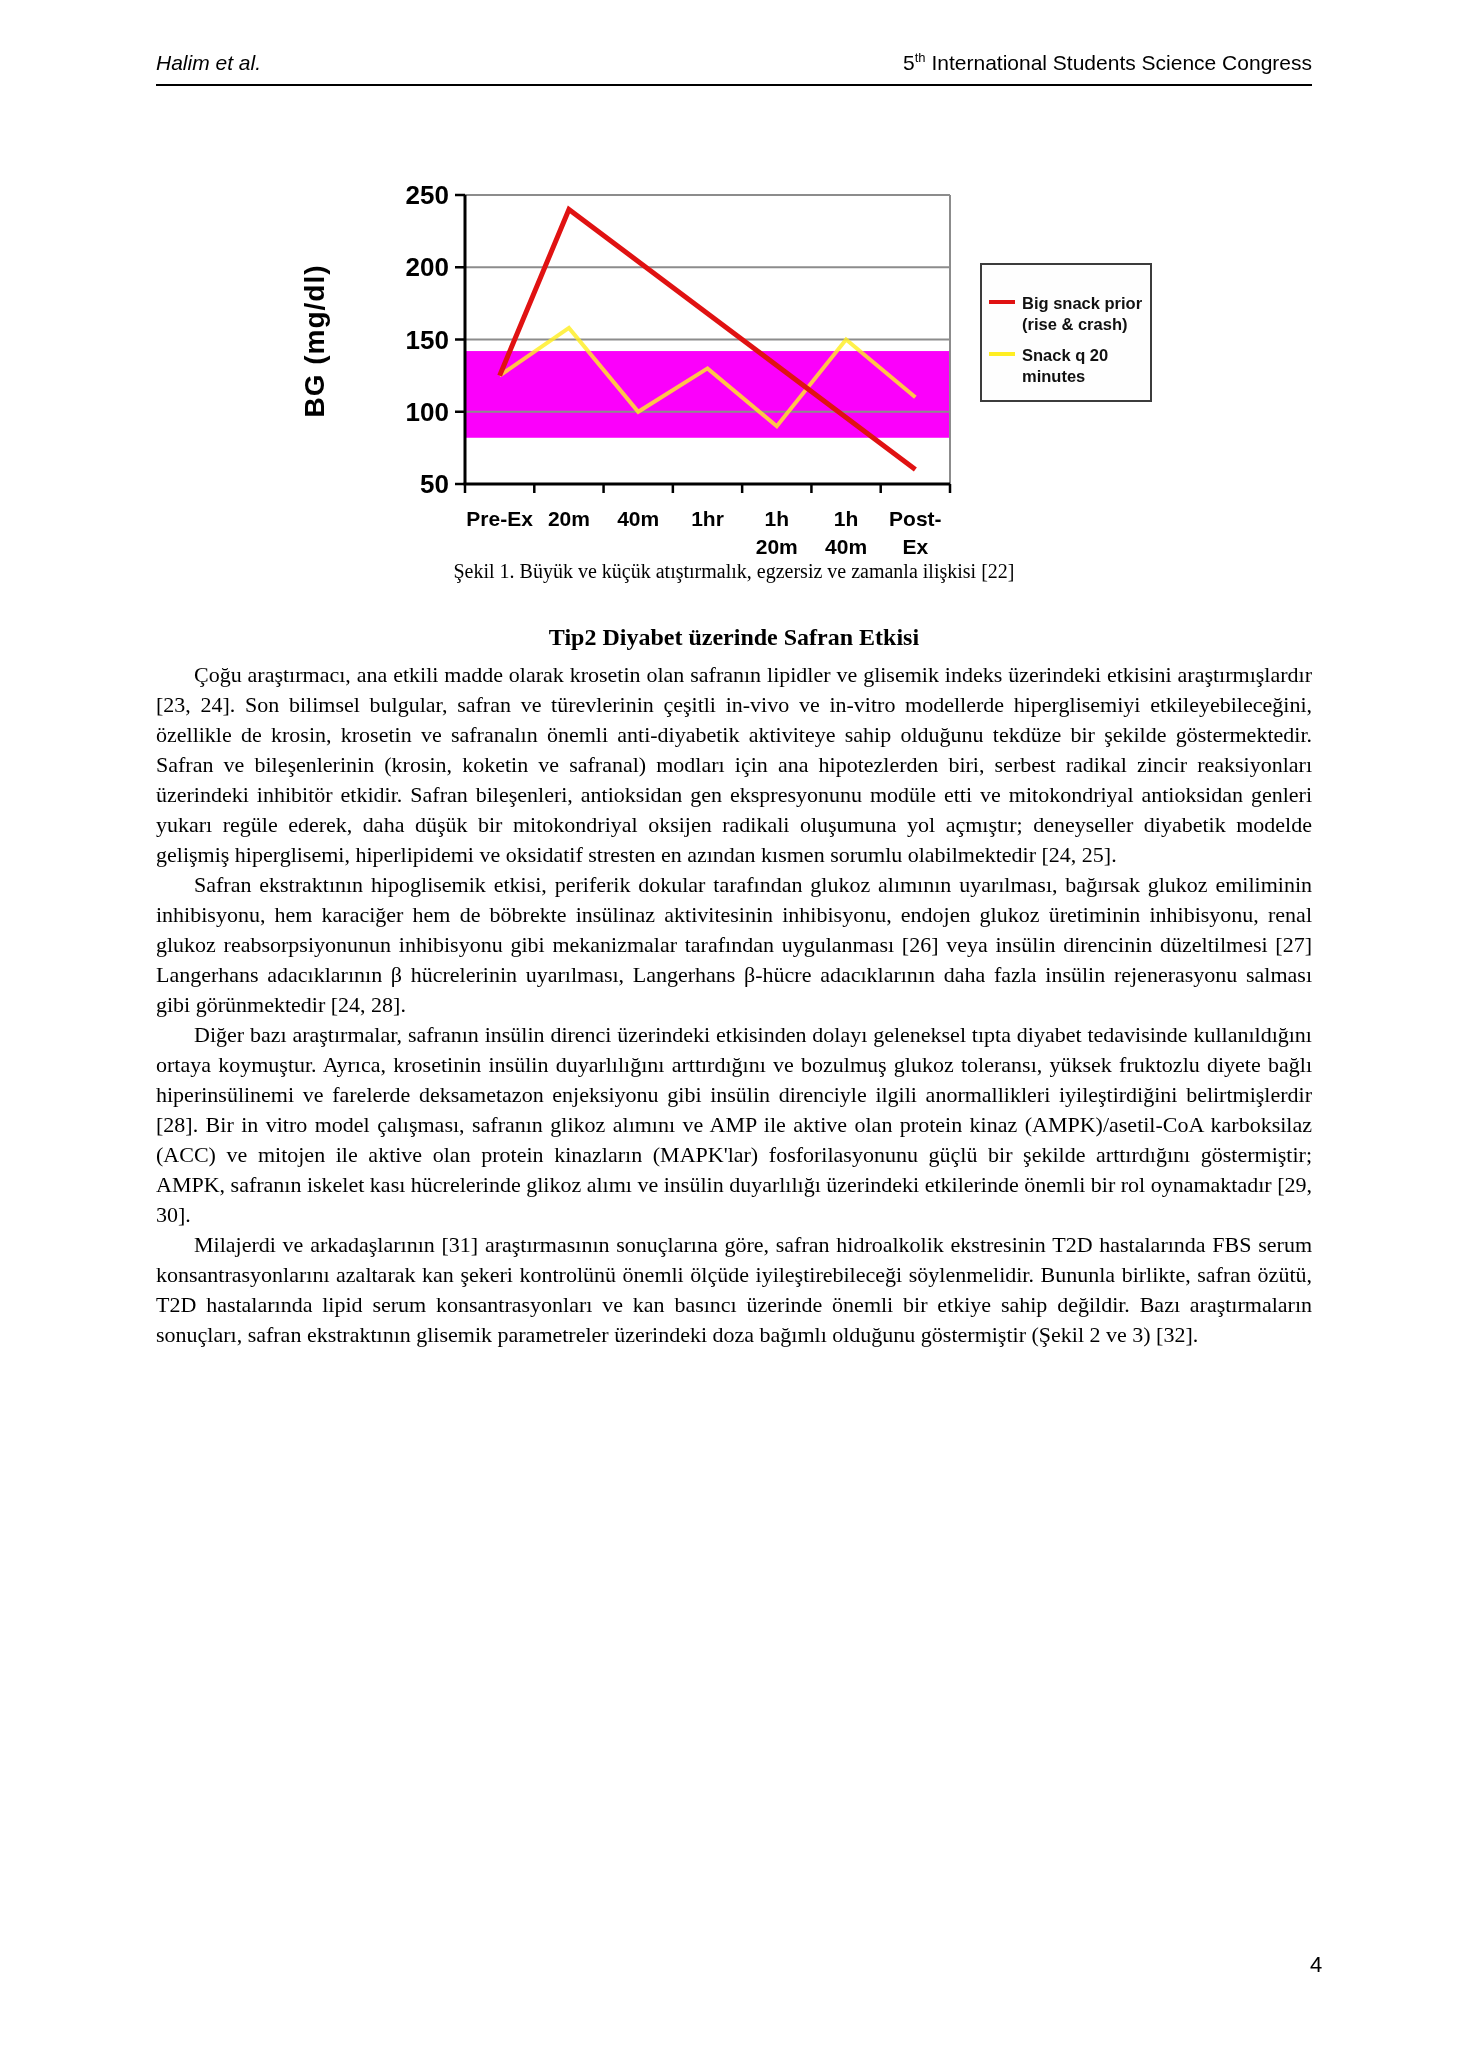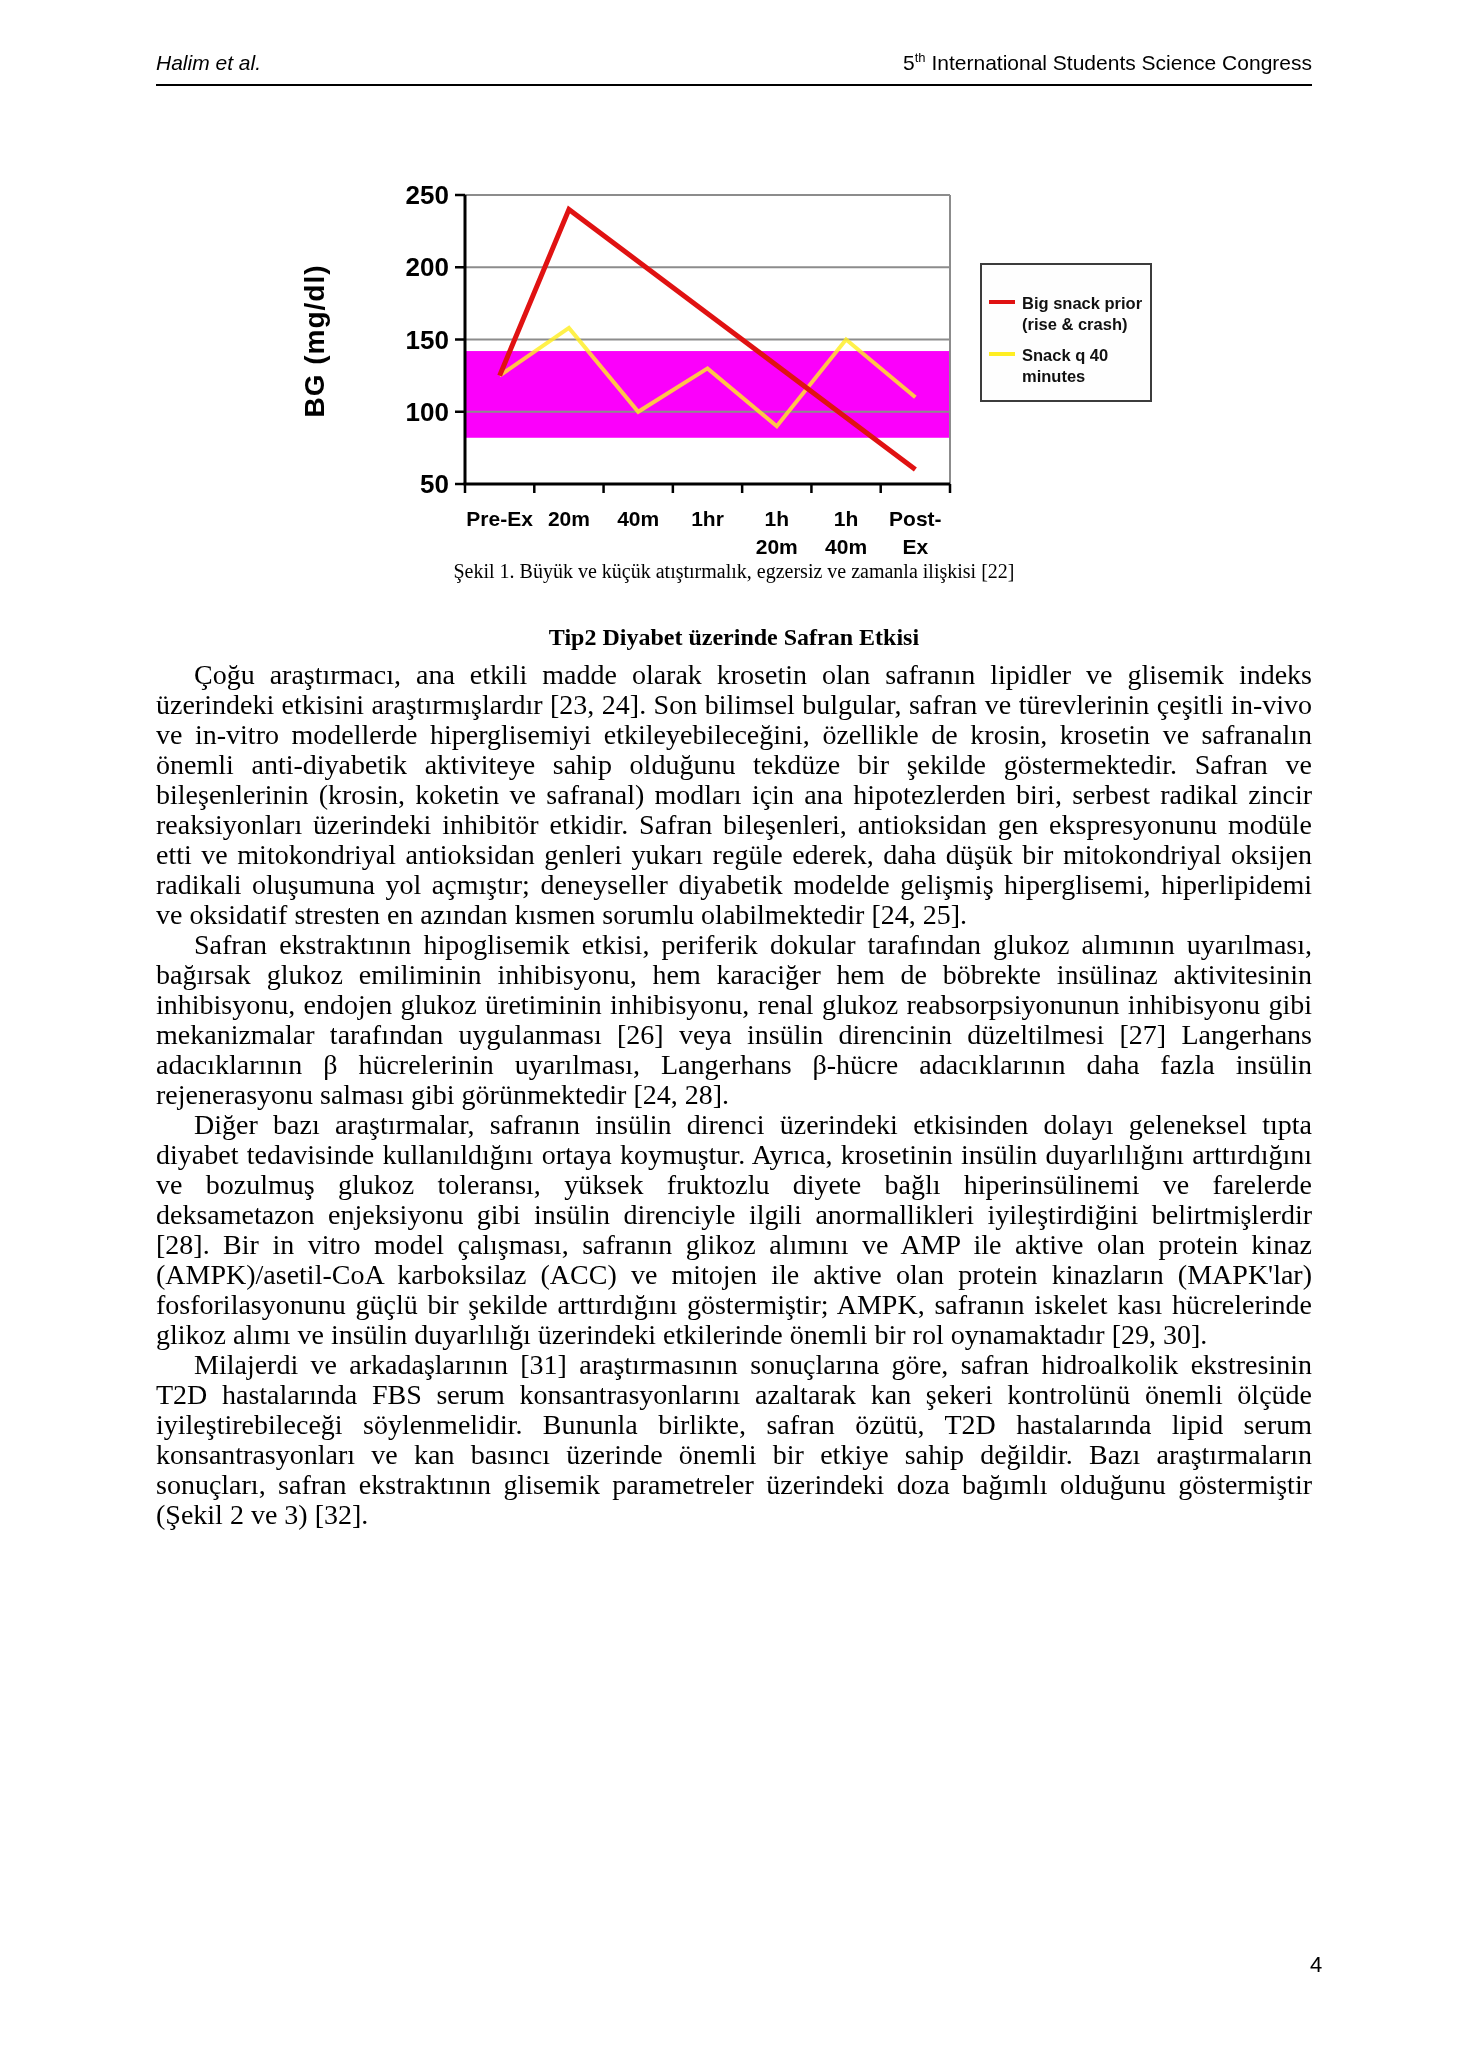--- a/index.html
+++ b/index.html
@@ -26,21 +26,21 @@
           border:2px solid #3c3c3c;background:#fefefe;padding:28px 6px 2px 7px;}
   .legend-item{display:flex;align-items:flex-start;gap:7px;margin-bottom:11px;}
   .legend-swatch{flex:0 0 26px;height:4px;margin-top:7px;}
   .legend-label{font:bold 16.5px/1.25 "Liberation Sans",sans-serif;color:#111;}
 
   .caption{position:absolute;left:156px;top:560px;width:1156px;text-align:center;
            font-size:20px;}
   .section-heading{position:absolute;left:156px;top:624px;width:1156px;margin:0;
            text-align:center;font-size:24px;font-weight:bold;}
   .body-text{position:absolute;left:156px;top:660px;width:1156px;
-           font-size:28px;line-height:30px;text-align:justify;}
+           font-size:22px;line-height:30px;text-align:justify;}
   .para{margin:0;text-indent:38px;}
   .page-number{position:absolute;left:1296px;top:1952px;width:40px;text-align:center;
            font-family:"Liberation Sans",sans-serif;font-size:22px;}
 </style>
 </head>
 <body>
 
 <div class="page">
 
   <header class="header">
@@ -87,21 +87,21 @@
         <polyline points="219.64285714285714,235.625 288.92857142857144,69.45 358.2142857142857,121.47 427.5,173.49 496.78571428571433,225.51 566.0714285714287,277.53 635.3571428571429,329.55" fill="none" stroke="#e01212" stroke-width="5" stroke-opacity="1" stroke-linejoin="miter"></polyline>
       </svg>
     <div class="ylabel">BG (mg/dl)</div>
     <div class="legend" id="legend">
         <div class="legend-item">
           <span class="legend-swatch" style="background: rgb(224, 18, 18);"></span>
           <div class="legend-label">Big snack prior (rise &amp; crash)</div>
         </div>
         <div class="legend-item">
           <span class="legend-swatch" style="background: rgb(255, 238, 34);"></span>
-          <div class="legend-label">Snack q 40 minutes</div>
+          <div class="legend-label">Snack q 20 minutes</div>
         </div>
       </div>
   </figure>
 
   <div class="caption">Şekil 1. Büyük ve küçük atıştırmalık, egzersiz ve zamanla ilişkisi [22]</div>
 
   <h2 class="section-heading">Tip2 Diyabet üzerinde Safran Etkisi</h2>
 
   <div class="body-text" id="body-text">
       <p class="para">Çoğu araştırmacı, ana etkili madde olarak krosetin olan safranın lipidler ve glisemik indeks üzerindeki etkisini araştırmışlardır [23, 24]. Son bilimsel bulgular, safran ve türevlerinin çeşitli in-vivo ve in-vitro modellerde hiperglisemiyi etkileyebileceğini, özellikle de krosin, krosetin ve safranalın önemli anti-diyabetik aktiviteye sahip olduğunu tekdüze bir şekilde göstermektedir. Safran ve bileşenlerinin (krosin, koketin ve safranal) modları için ana hipotezlerden biri, serbest radikal zincir reaksiyonları üzerindeki inhibitör etkidir. Safran bileşenleri, antioksidan gen ekspresyonunu modüle etti ve mitokondriyal antioksidan genleri yukarı regüle ederek, daha düşük bir mitokondriyal oksijen radikali oluşumuna yol açmıştır; deneyseller diyabetik modelde gelişmiş hiperglisemi, hiperlipidemi ve oksidatif stresten en azından kısmen sorumlu olabilmektedir [24, 25].</p>

